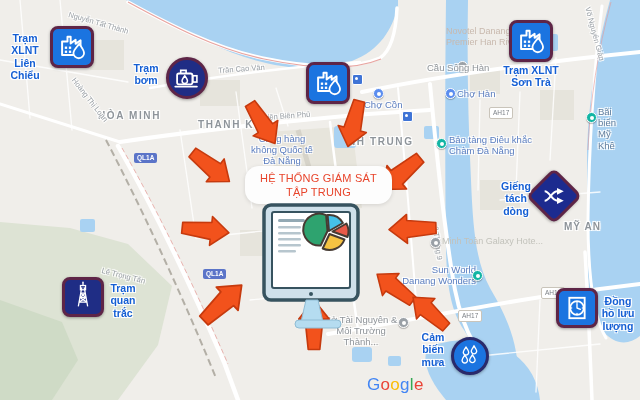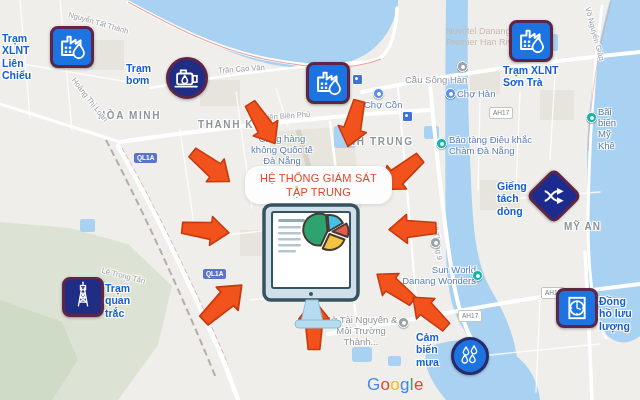--- a/index.html
+++ b/index.html
@@ -21,21 +21,21 @@
   .pin{position:absolute;width:9px;height:9px;border-radius:50%;border:1.5px solid #fff;box-shadow:0 1px 1px rgba(0,0,0,.25);}
   .pin:after{content:"";position:absolute;left:2.5px;top:2.5px;width:4px;height:4px;border-radius:50%;background:#fff;}
   .pin-blue{background:#5b8def;} .pin-teal{background:#12b5a4;} .pin-gray{background:#9aa0a6;}
   .badge{position:absolute;font-size:6.5px;line-height:1;padding:1.5px 3px;border-radius:2px;font-weight:bold;white-space:nowrap;}
   .badge-ql{background:#5b74c8;color:#fff;}
   .badge-ah{background:#fff;border:1px solid #c9c4ba;color:#7a7f85;font-weight:normal;}
   .transit{position:absolute;width:9px;height:9px;border-radius:2px;background:#3f74d6;border:1px solid #fff;}
   .transit:after{content:"";position:absolute;left:2px;top:2px;width:3px;height:3px;border-radius:50%;background:#fff;}
 
   
-  .st-label{position:absolute;font-weight:bold;color:#155fd4;font-size:10.5px;line-height:1.18;text-align:left;}
+  .st-label{position:absolute;font-weight:bold;color:#155fd4;font-size:10.5px;line-height:1.18;text-align:center;}
   .ic{position:absolute;box-sizing:border-box;border:3px solid #5e2547;background:#1b74e0;
       border-radius:8px;box-shadow:0 1px 3px rgba(0,0,0,.35);}
   .ic svg{display:block;width:100%;height:100%;}
   .ic-navy{background:#1f2d85;}
   .ic-circle{border-radius:50%;}
   .ic-diamond{transform:rotate(45deg);border-radius:7px;background:#1c2b8f;}
   .ic-diamond svg{transform:rotate(-45deg);}
 
   .title-box{position:absolute;left:245px;top:166px;width:147px;height:38px;background:#fdfdfd;
       border-radius:14px;box-shadow:0 1px 4px rgba(0,0,0,.12);display:flex;flex-direction:column;
@@ -183,33 +183,34 @@
   <div class="street halo" style="left:70px;top:10px;transform:rotate(16deg);">Nguyễn Tất Thành</div>
   <div class="street halo" style="left:218px;top:66px;transform:rotate(-4deg);">Trần Cao Vân</div>
   <div class="street halo" style="left:262px;top:113px;transform:rotate(-4deg);">Điện Biên Phủ</div>
   <div class="street halo" style="left:77px;top:76px;transform:rotate(52deg);">Hoàng Thị Loan</div>
   <div class="street halo" style="left:103px;top:266px;transform:rotate(14deg);">Lê Trọng Tấn</div>
   <div class="street halo" style="left:592px;top:6px;transform:rotate(75deg);">Võ Nguyên Giáp</div>
   <div class="street halo" style="left:440px;top:226px;transform:rotate(83deg);">2 Tháng 9</div>
 
   <div class="poi poi-center halo" style="left:248px;top:133px;width:68px;">Cảng hàng không Quốc tế Đà Nẵng</div>
   <span class="pin pin-gray" style="left:457px;top:61px;"></span>
-  <div class="poi poi-gray halo" style="left:405px;top:62px;white-space:nowrap;margin-top:12px;">Cầu Sông Hàn</div>
+  <div class="poi poi-gray halo" style="left:427px;top:62px;white-space:nowrap;">Cầu Sông Hàn</div>
   <span class="pin pin-blue" style="left:373px;top:88px;"></span>
   <div class="poi halo" style="left:364px;top:99px;white-space:nowrap;">Chợ Cồn</div>
   <span class="pin pin-blue" style="left:445px;top:88px;"></span>
   <div class="poi halo" style="left:457px;top:88px;white-space:nowrap;">Chợ Hàn</div>
   <span class="pin pin-teal" style="left:436px;top:138px;"></span>
   <div class="poi halo" style="left:449px;top:134px;width:88px;">Bảo tàng Điêu khắc Chàm Đà Nẵng</div>
   <div class="poi poi-faint" style="left:446px;top:26px;width:82px;font-size:9px;">Novotel Danang Premier Han Riv...</div>
   <span class="pin pin-teal" style="left:586px;top:112px;"></span>
   <div class="poi halo" style="left:598px;top:106px;width:26px;color:#607d9c;">Bãi biển Mỹ Khê</div>
   <div class="poi poi-center halo" style="left:402px;top:264px;width:74px;text-align:right;">Sun World Danang Wonders</div>
   <span class="pin pin-teal" style="left:472px;top:270px;"></span>
   <span class="pin pin-gray" style="left:430px;top:237px;"></span>
+  <div class="poi poi-faint" style="left:442px;top:236px;white-space:nowrap;font-size:9px;color:#c2c2bb;">Minh Toàn Galaxy Hote...</div>
   <div class="poi poi-gray poi-center halo" style="left:324px;top:314px;width:74px;">Sở Tài Nguyên &amp; Môi Trường Thành...</div>
   <span class="pin pin-gray" style="left:398px;top:317px;"></span>
 
   <span class="badge badge-ql" style="left:134px;top:153px;">QL1A</span>
   <span class="badge badge-ql" style="left:203px;top:269px;">QL1A</span>
   <span class="badge badge-ah" style="left:489px;top:107px;">AH17</span>
   <span class="badge badge-ah" style="left:458px;top:310px;">AH17</span>
   <span class="badge badge-ah" style="left:541px;top:287px;">AH17</span>
   <span class="transit" style="left:352px;top:74px;"></span>
   <span class="transit" style="left:402px;top:111px;"></span>

